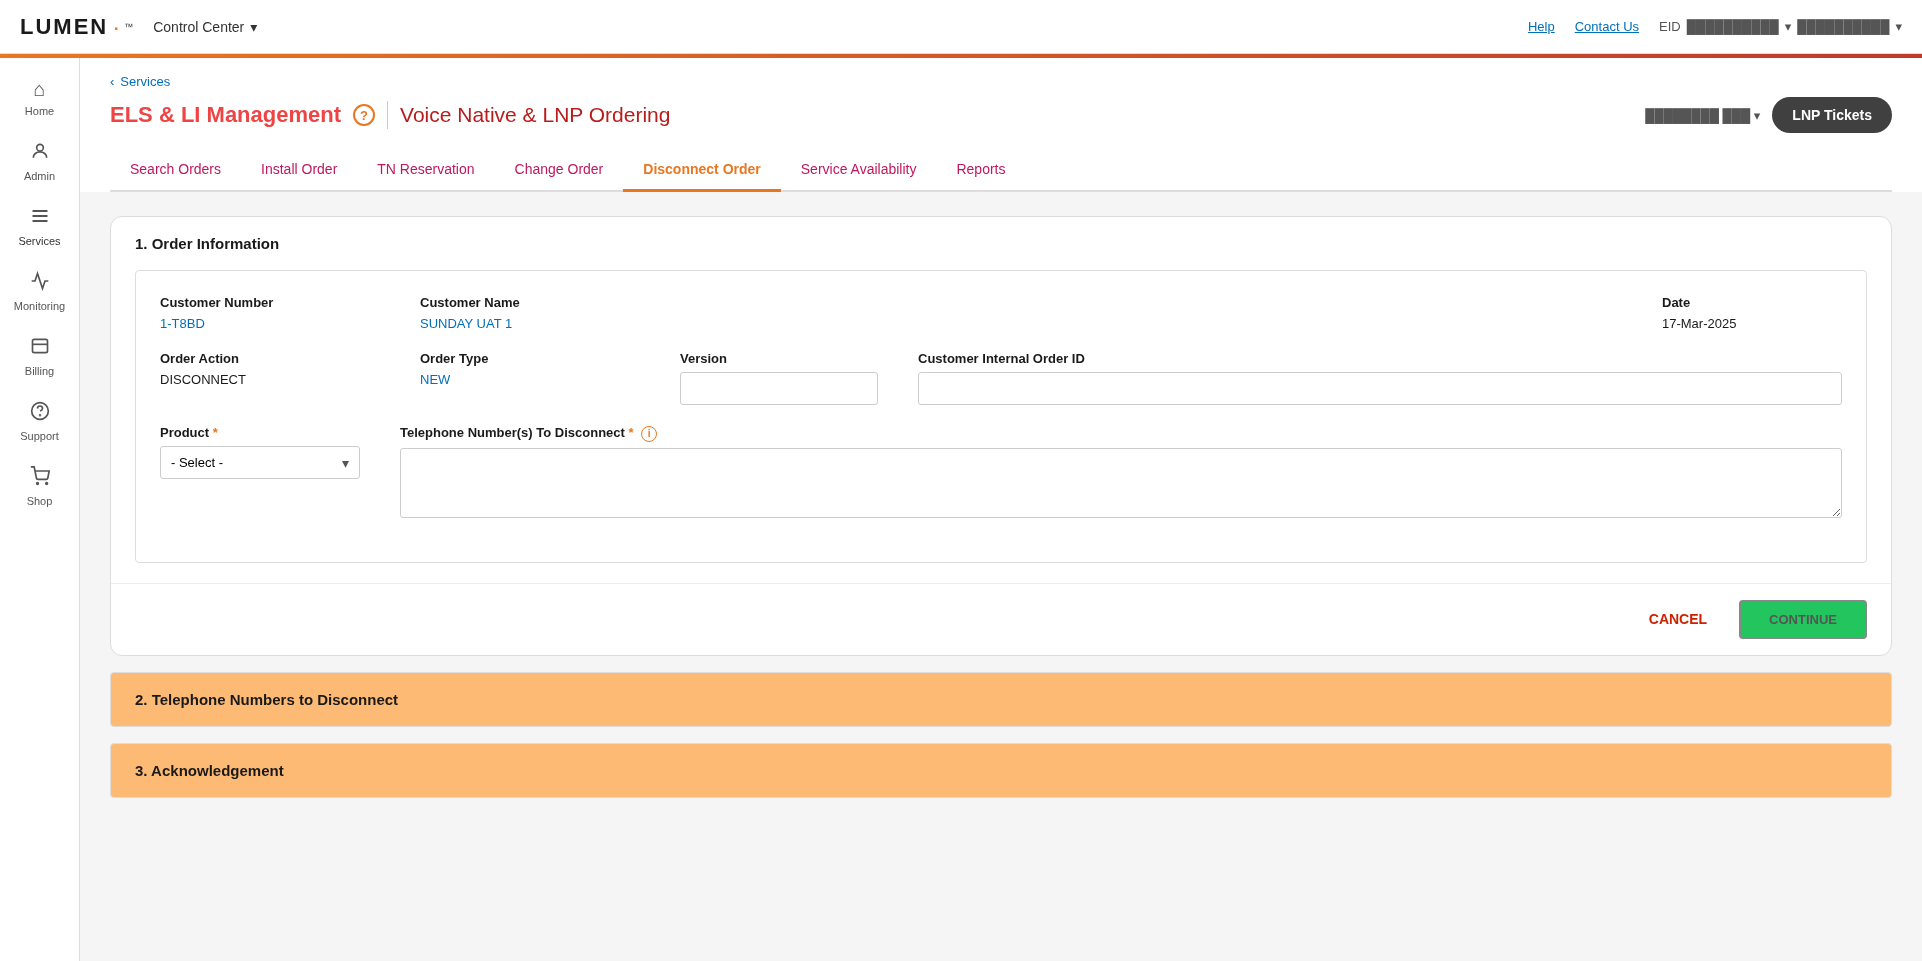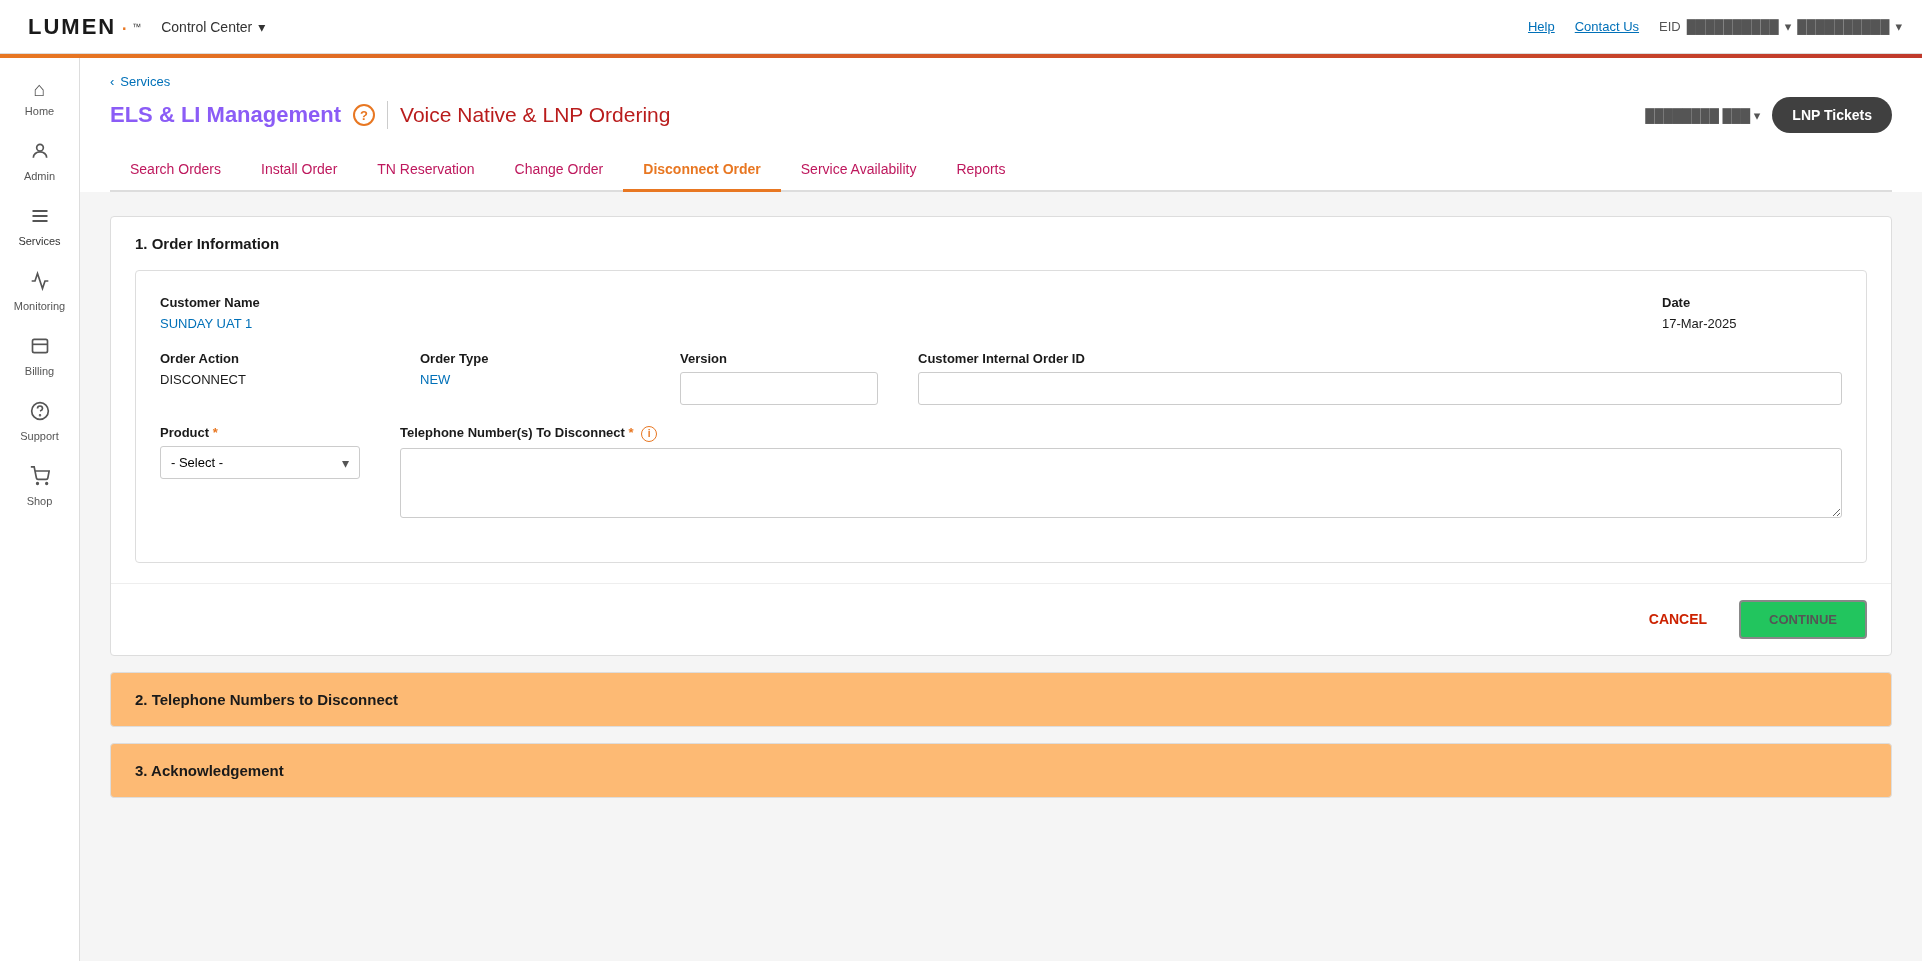--- a/index.html
+++ b/index.html
@@ -12,21 +12,21 @@
       display: flex;
       align-items: center;
       justify-content: space-between;
       padding: 0 20px;
       border-bottom: 1px solid #ddd;
       position: relative;
       z-index: 10;
     }
     .top-nav-left { display: flex; align-items: center; gap: 20px; }
     .logo { display: flex; align-items: center; gap: 4px; }
-    .logo-text { font-size: 22px; font-weight: 700; color: #1a1a1a; letter-spacing: 2px; margin-left: 8px; }
+    .logo-text { font-size: 22px; font-weight: 700; color: #1a1a1a; letter-spacing: 2px; }
     .logo-dot { color: #e87722; font-size: 24px; line-height: 1; }
     .logo-tm { font-size: 9px; color: #333; vertical-align: super; }
     .control-center-btn {
       display: flex; align-items: center; gap: 6px;
       font-size: 14px; color: #333; cursor: pointer; border: none; background: none;
     }
     .top-nav-right { display: flex; align-items: center; gap: 20px; font-size: 13px; }
     .top-nav-right a { color: #0070b8; text-decoration: underline; cursor: pointer; }
     .eid-section { display: flex; align-items: center; gap: 6px; color: #555; font-size: 13px; }
     .orange-bar { height: 4px; background: linear-gradient(to right, #e87722, #c0392b); }
@@ -51,21 +51,21 @@
     
     .main-content { flex: 1; overflow-y: auto; background: #f5f5f5; }
 
     
     .page-header { background: #fff; padding: 16px 30px 0 30px; }
     .breadcrumb { display: flex; align-items: center; gap: 6px; margin-bottom: 8px; }
     .breadcrumb a { color: #0070b8; text-decoration: none; font-size: 13px; }
     .breadcrumb-arrow { color: #0070b8; font-size: 13px; }
     .page-title-row { display: flex; align-items: center; justify-content: space-between; }
     .page-title-left { display: flex; align-items: center; gap: 12px; }
-    .page-title { font-size: 22px; font-weight: 700; color: #8b5cf6; }
+    .page-title { font-size: 22px; font-weight: 700; color: #ef4444; }
     .help-icon {
       width: 22px; height: 22px; border-radius: 50%; background: #fff;
       border: 2px solid #e87722; color: #e87722; display: flex; align-items: center;
       justify-content: center; font-weight: 700; font-size: 13px; cursor: pointer;
     }
     .divider-v { width: 1px; height: 28px; background: #ccc; }
     .page-subtitle { font-size: 21px; color: #b91c1c; }
     .lnp-btn {
       background: #404040; color: #fff; border: none; padding: 10px 20px;
       border-radius: 25px; font-size: 14px; font-weight: 700; cursor: pointer;
@@ -77,21 +77,21 @@
       padding: 12px 20px; cursor: pointer; font-size: 14px; color: #be185d;
       border-bottom: 3px solid transparent; margin-bottom: -2px; white-space: nowrap;
     }
     .tab.active { color: #e87722; border-bottom: 3px solid #e87722; font-weight: 600; }
 
     
     .content-area { padding: 24px 30px; }
 
     
     .section-card {
-      background: #fff; border: 1px solid #ddd; border-radius: 4px; margin-bottom: 16px; overflow: hidden;
+      background: #fff; border: 1px solid #ddd; border-radius: 12px; margin-bottom: 16px; overflow: hidden;
     }
     .section-header { padding: 18px 24px; font-size: 15px; font-weight: 700; color: #1a1a1a; }
 
     
     .form-area { padding: 0 24px 20px 24px; }
     .form-inner { border: 1px solid #ddd; border-radius: 4px; padding: 24px; }
 
     .form-row { display: flex; gap: 40px; margin-bottom: 20px; }
     .form-group { display: flex; flex-direction: column; gap: 6px; }
     .form-group.wide { flex: 1; }
@@ -294,20 +294,24 @@
     </div>
 
     <div class="content-area">
 
       <div class="section-card">
         <div class="section-header">1. Order Information</div>
         <div class="form-area">
           <div class="form-inner">
 
             <div class="form-row">
+              <div class="form-group medium">
+                <span class="form-label">Customer Number</span>
+                <span class="form-value">1-T8BD</span>
+              </div>
               <div class="form-group wide">
                 <span class="form-label">Customer Name</span>
                 <span class="form-value">SUNDAY UAT 1</span>
               </div>
               <div class="form-group small">
                 <span class="form-label">Date</span>
                 <span class="form-value dark">17-Mar-2025</span>
               </div>
             </div>
 

